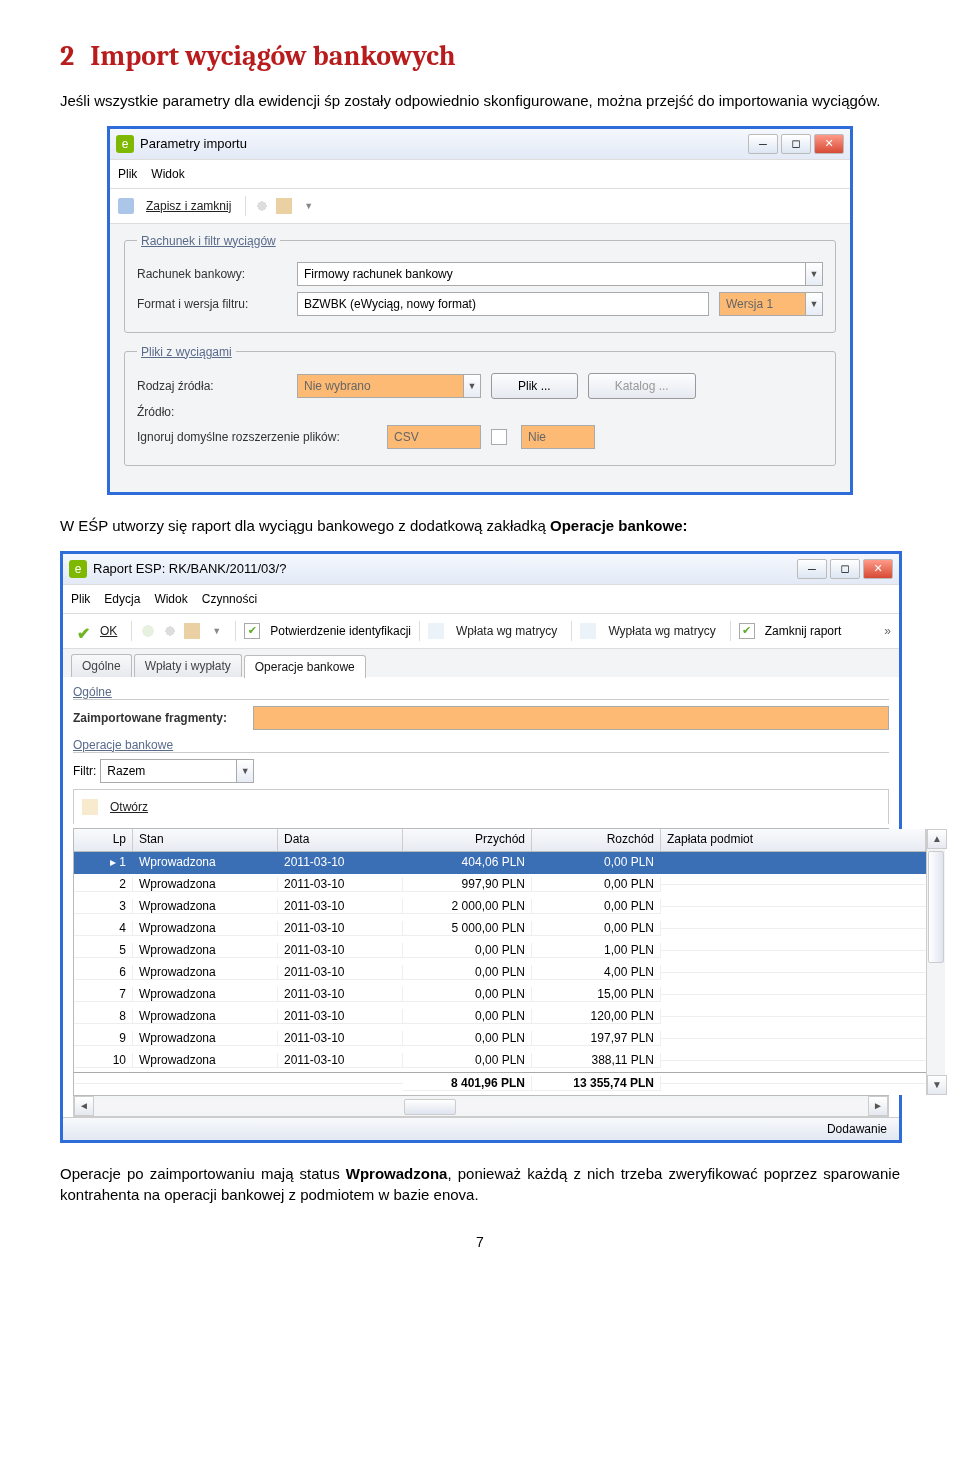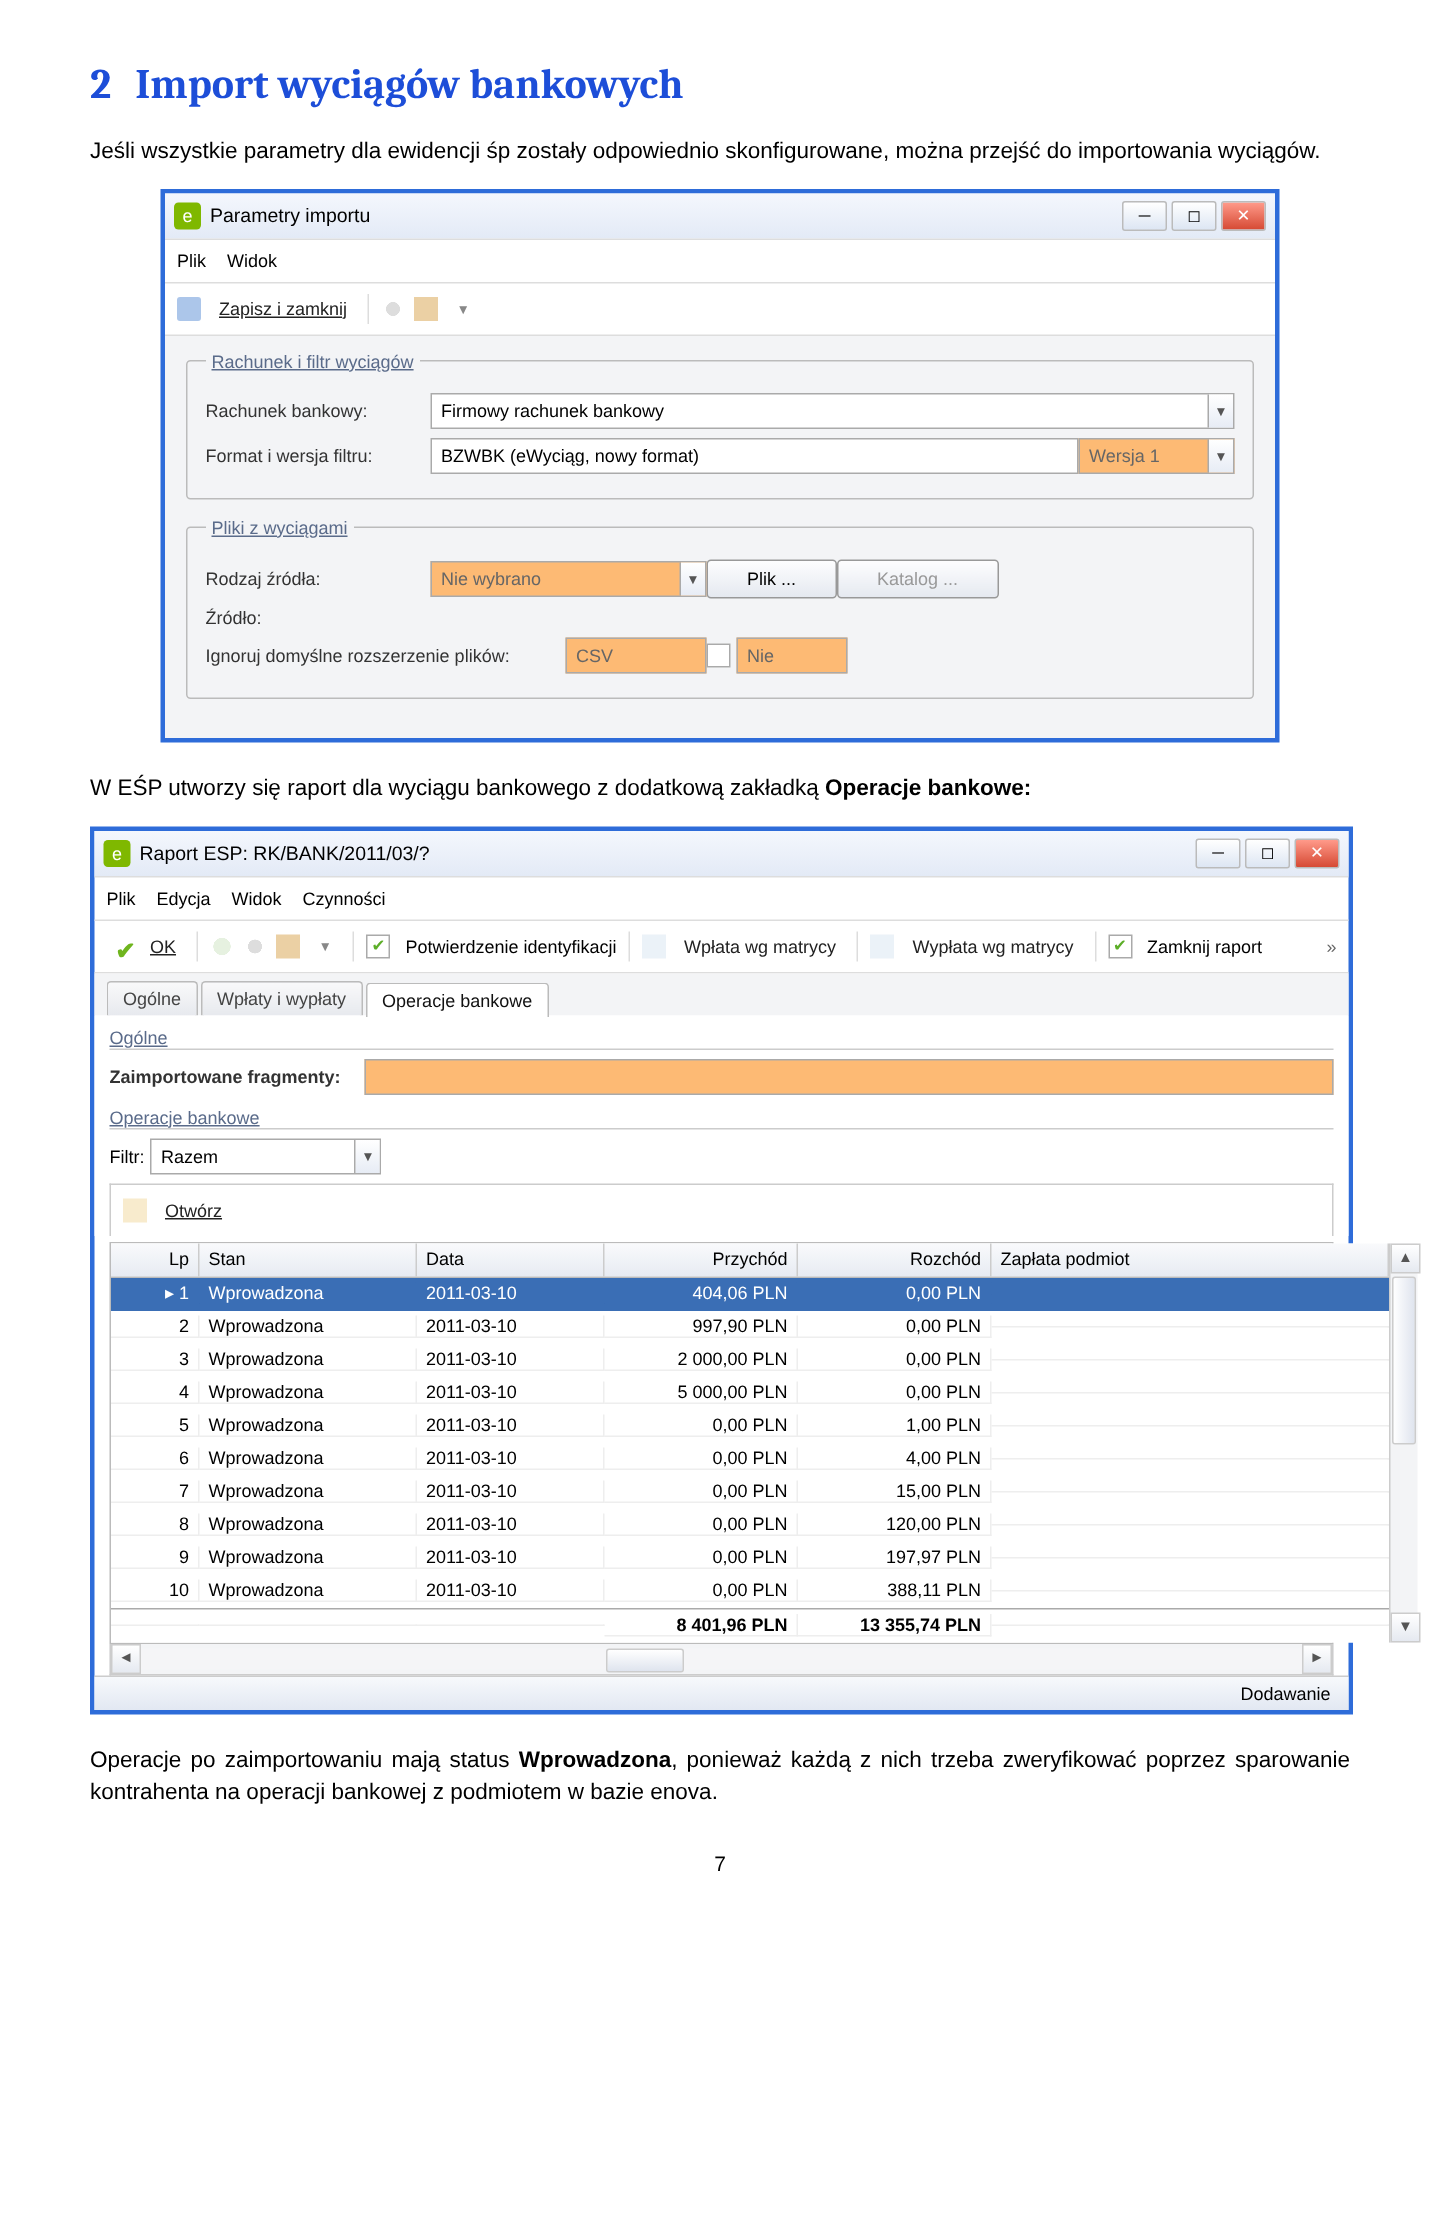--- a/index.html
+++ b/index.html
@@ -1,17 +1,17 @@
 <!DOCTYPE html>
 <html><head>
 <meta charset="utf-8">
 <style>
   body { margin:0; font-family:Arial,sans-serif; background:#fff; width:960px; color:#000;}
   .page { padding:40px 60px;}
-  h2 { color:#1d4ed8; font-family:'Cambria',Georgia,serif; font-weight:bold; font-size:28px; margin:0 0 18px 0;}
+  h2 { color:#b91c1c; font-family:'Cambria',Georgia,serif; font-weight:bold; font-size:28px; margin:0 0 18px 0;}
   h2 .secnum { margin-right:16px;}
   p { font-size:15px; line-height:1.45; margin:0 0 14px 0; text-align:justify;}
   b { font-weight:bold;}
   .win-outer { border:3px solid #2e6cd9; background:#fff; margin:8px auto 20px auto;}
   .titlebar { display:flex; align-items:center; height:30px; padding:0 6px; font-size:13px; background:linear-gradient(#f4f7fd,#e3eaf6);}
   .tb-icon { width:18px;height:18px;border-radius:3px;background:#7fb800;display:inline-flex;align-items:center;justify-content:center;margin-right:6px;font-size:12px;color:#fff;}
   .winbtns { margin-left:auto; display:flex; gap:3px;}
   .winbtn { width:28px;height:18px;border:1px solid #bbb;border-radius:2px;background:linear-gradient(#fff,#dde6f3);font-size:11px;display:flex;align-items:center;justify-content:center;}
   .winbtn.close { background:linear-gradient(#ff9a8a,#d64a34); color:#fff;}
   .menubar { height:24px; font-size:12px; padding:2px 8px; border-top:1px solid #ddd; border-bottom:1px solid #ddd; display:flex; gap:14px; align-items:center;}
@@ -20,21 +20,21 @@
   .tbtn.ok .ok-ic{ width:18px;height:14px;display:inline-block;color:#6fb51e;font-weight:bold;font-size:16px;}
   .tbtn .arrow{color:#888;font-size:9px;}
   .sep { width:1px;height:20px;background:#ddd;margin:0 2px;}
   .mini-ic{ width:16px;height:16px;display:inline-block;opacity:.5;}
   .gear{background:radial-gradient(#bbb 40%,transparent 42%);}
   .disk{background:#5a8ed6;border-radius:2px;}
   .chk{width:14px;height:14px;border:1px solid #aaa;background:#fff;display:inline-flex;align-items:center;justify-content:center;font-size:11px;color:#5cae28;margin-right:4px;}
   .form-body{ padding:10px 14px 14px 14px; background:#f3f4f6;}
   fieldset{border:1px solid #bbb;border-radius:3px;margin:0 0 12px 0;padding:8px 12px 10px 12px;background:#f3f4f6;}
   legend{font-size:12px;color:#5a6b8a;padding:0 4px;}
-  .frow{display:flex;align-items:center;margin:6px 0;font-size:12px;}
+  .frow{display:flex;align-items:center;gap:10px;margin:6px 0;font-size:12px;}
   .lbl{width:150px;color:#333;}
   .lbl.wide{width:240px;}
   .inp{flex:1;height:22px;border:1px solid #aaa;background:#fff;padding:0 6px;display:flex;align-items:center;font-size:12px;position:relative;}
   .inp.dis{background:#fdba74;color:#666;}
   .inp.sm{width:90px;flex:0 0 90px;}
   .dd{width:16px;border-left:1px solid #aaa;position:absolute;right:0;top:0;bottom:0;background:linear-gradient(#fff,#e7ecf5);display:flex;align-items:center;justify-content:center;font-size:9px;color:#555;}
   .btn{height:24px;padding:0 26px;border:1px solid #999;background:linear-gradient(#fdfdfe,#e5e9f0);font-size:12px;border-radius:3px;display:flex;align-items:center;}
   .btn.dis{color:#999;}
   .tabs{display:flex;gap:2px;padding:5px 8px 0 8px;background:#f3f4f6;font-size:12px;}
   .tab{padding:4px 10px;border:1px solid #bbb;border-bottom:none;background:linear-gradient(#f9f9fa,#e7e9ee);border-radius:3px 3px 0 0;color:#444;}

